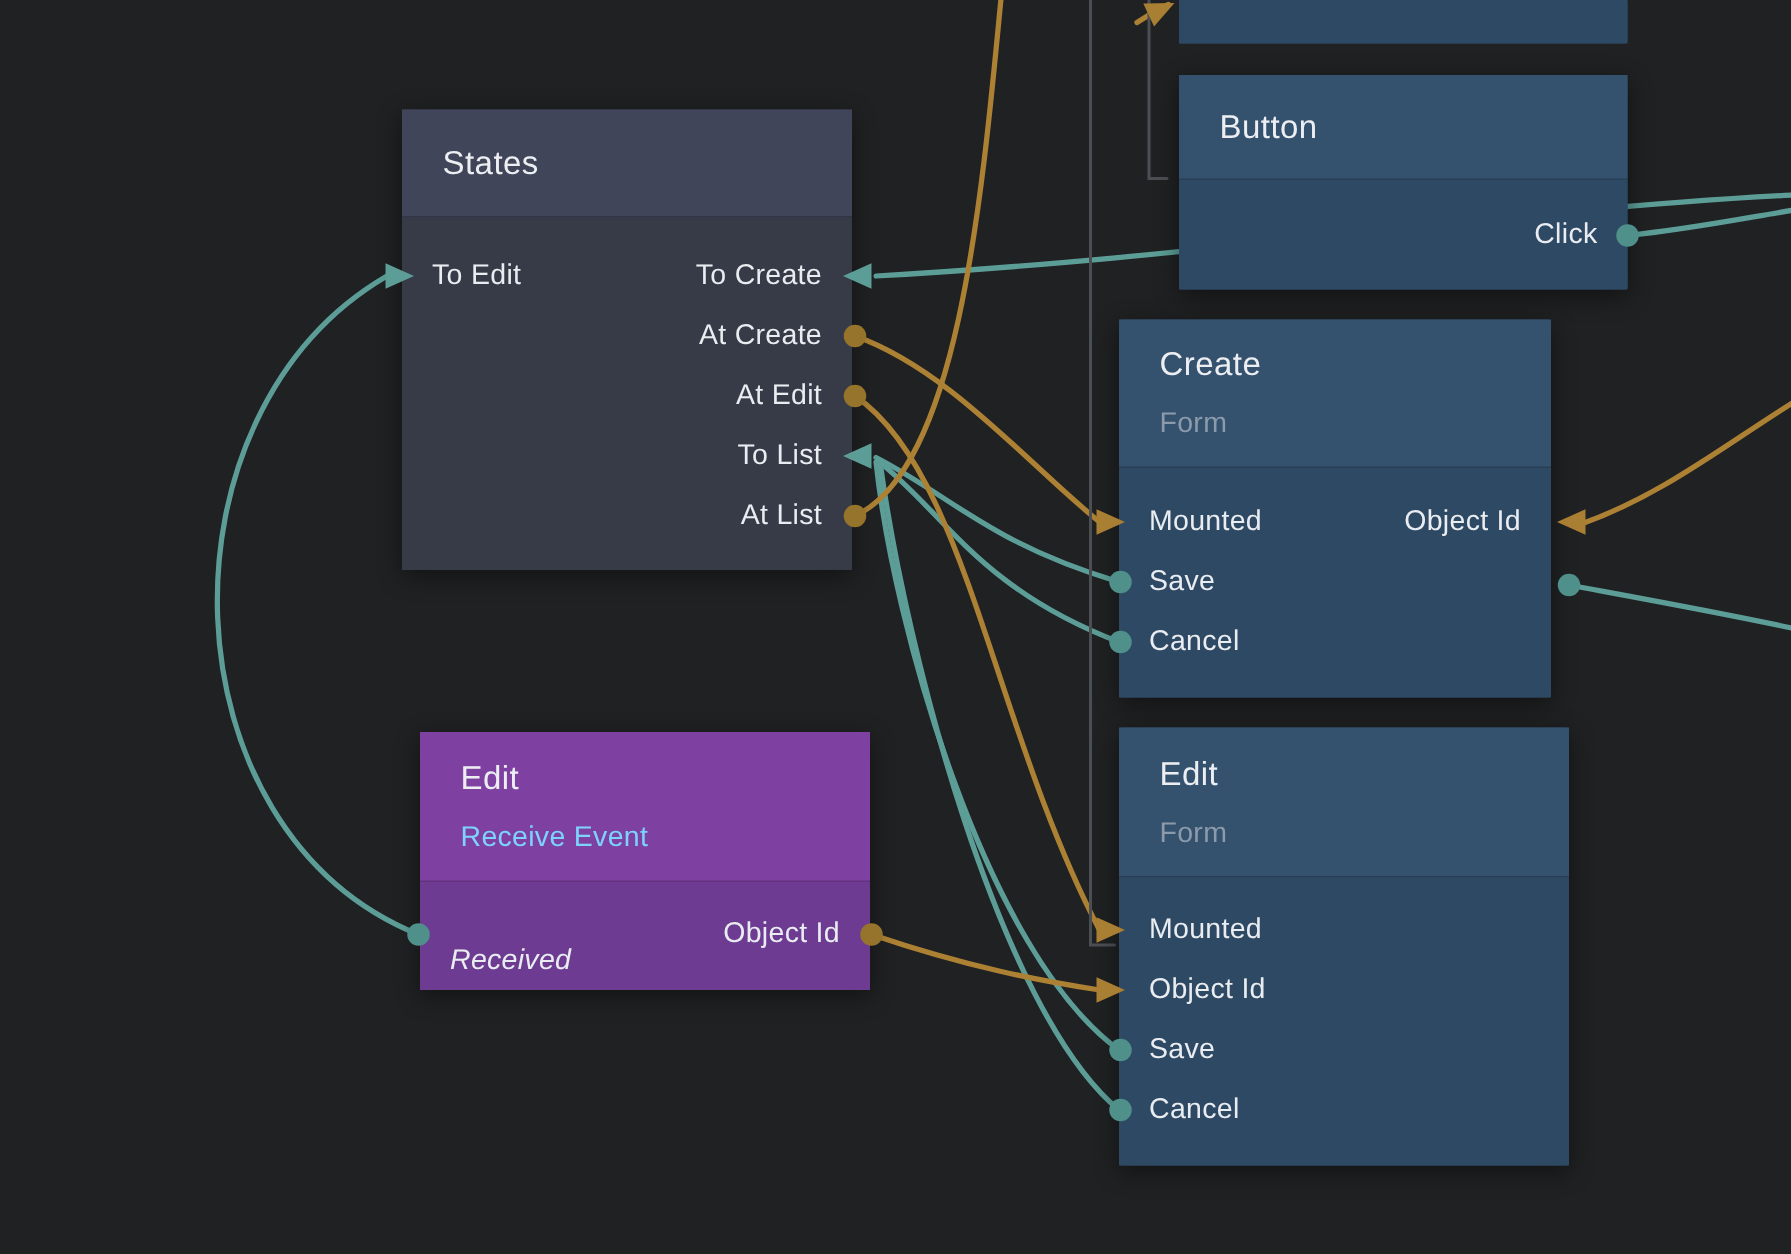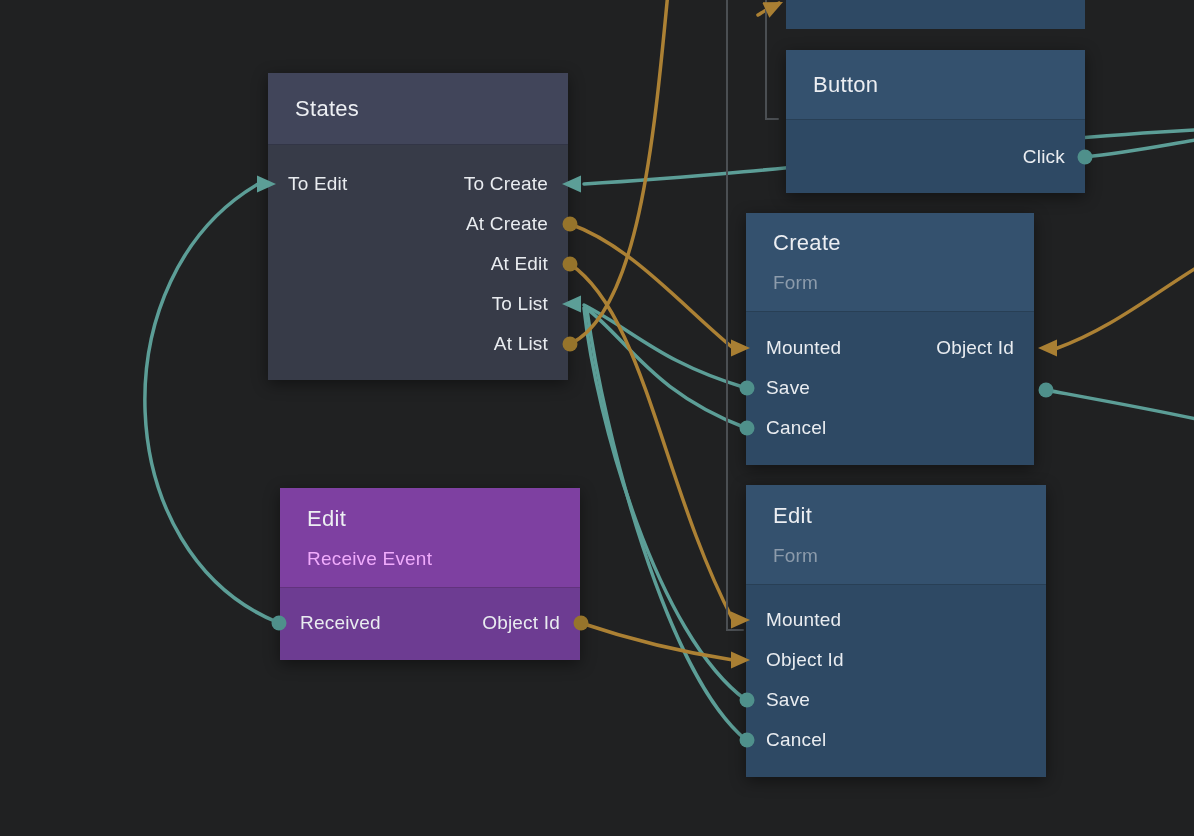--- a/index.html
+++ b/index.html
@@ -16,21 +16,21 @@
     box-sizing:border-box;padding-left:27px;
     border-bottom:1px solid rgba(0,0,0,.22);
   }
   .node .bd{position:relative;width:100%;}
   .title{font-size:22px;font-weight:400;color:#ECEEF2;letter-spacing:.3px;}
   .subtitle{font-size:19px;margin-top:16px;letter-spacing:.2px;}
   .gray  .hdr{background:#41455A;} .gray  .bd{background:#373B48;} .gray{background:#373B48;}
   .blue  .hdr{background:#34516E;} .blue  .bd{background:#2E4964;} .blue{background:#2E4964;}
   .purple .hdr{background:#7E40A1;} .purple .bd{background:#6D3C92;} .purple{background:#6D3C92;}
   .blue .subtitle{color:#8C9BAB;}
-  .purple .subtitle{color:#f0abfc;}
+  .purple .subtitle{color:#7dd3fc;}
   .port{
     position:absolute;font-size:19px;color:#E9ECF0;white-space:nowrap;
     line-height:26px;height:26px;letter-spacing:.2px;cursor:pointer;
   }
   .port.L{left:20px;text-align:left;}
   .port.R{right:20px;text-align:right;}
 </style>
 </head>
 <body>
 
@@ -91,21 +91,21 @@
       <div class="port L" style="top: 202px;">Cancel</div>
       <div class="port R" style="top: 122px;">Object Id</div>
     </div>
 
   <div class="node purple" id="node-edit-receive-event" style="left:280px;top:488px;width:300px;height:172px;">
     <div class="hdr" style="height:100px;">
       <div class="title">Edit</div>
       <div class="subtitle">Receive Event</div>
     </div>
     <div class="bd" style="height:72px;"></div>
-  <div class="port L" style="top: 122px;">Received</div>
+  <div class="port L" style="top: 140px; font-style: italic;">Received</div>
       <div class="port R" style="top: 122px;">Object Id</div>
     </div>
 
   <div class="node blue" id="node-edit-form" style="left:746px;top:485px;width:300px;height:292px;">
     <div class="hdr" style="height:100px;">
       <div class="title">Edit</div>
       <div class="subtitle">Form</div>
     </div>
     <div class="bd" style="height:192px;"></div>
   <div class="port L" style="top: 122px;">Mounted</div>

